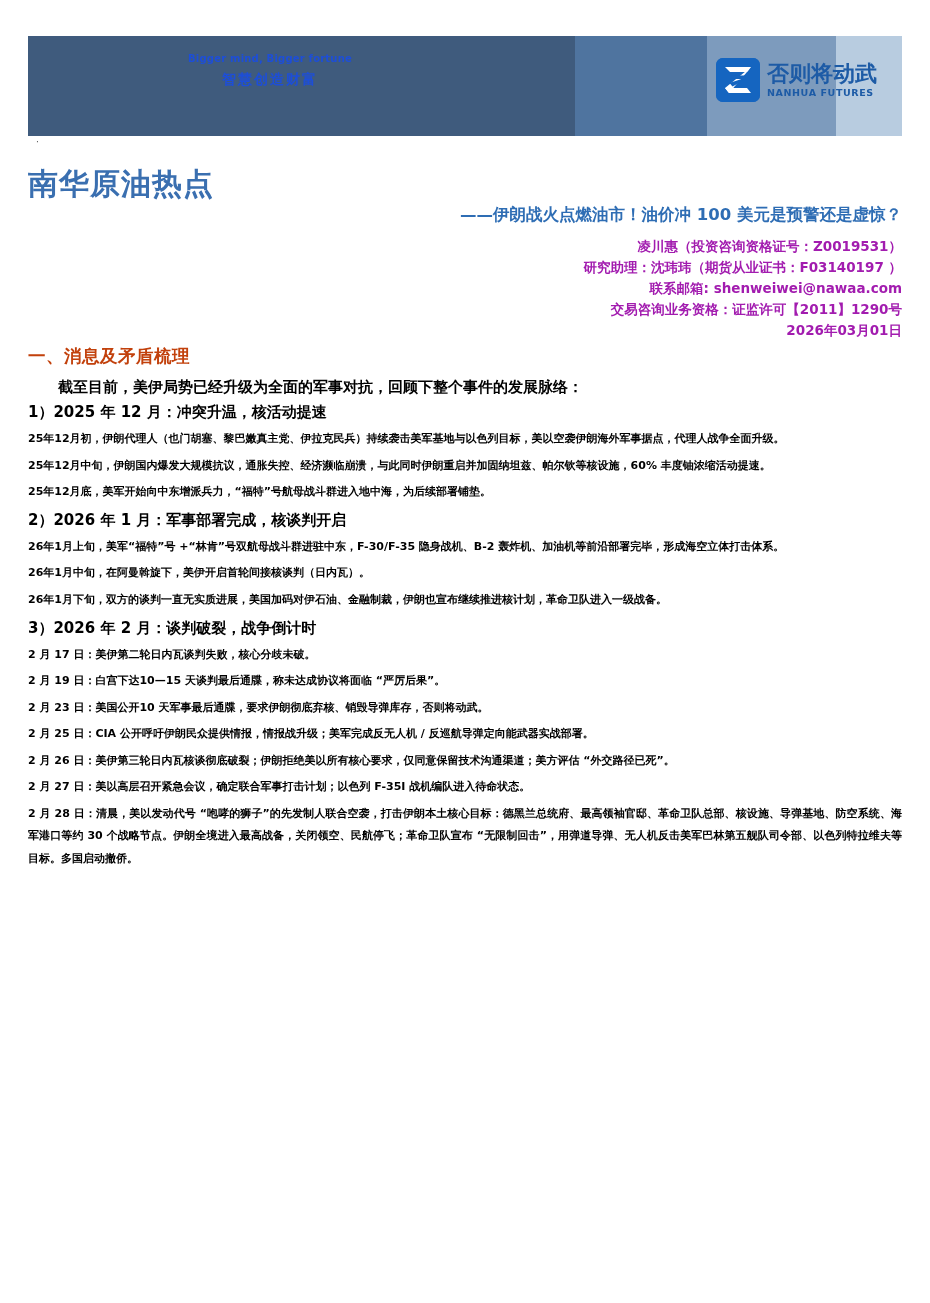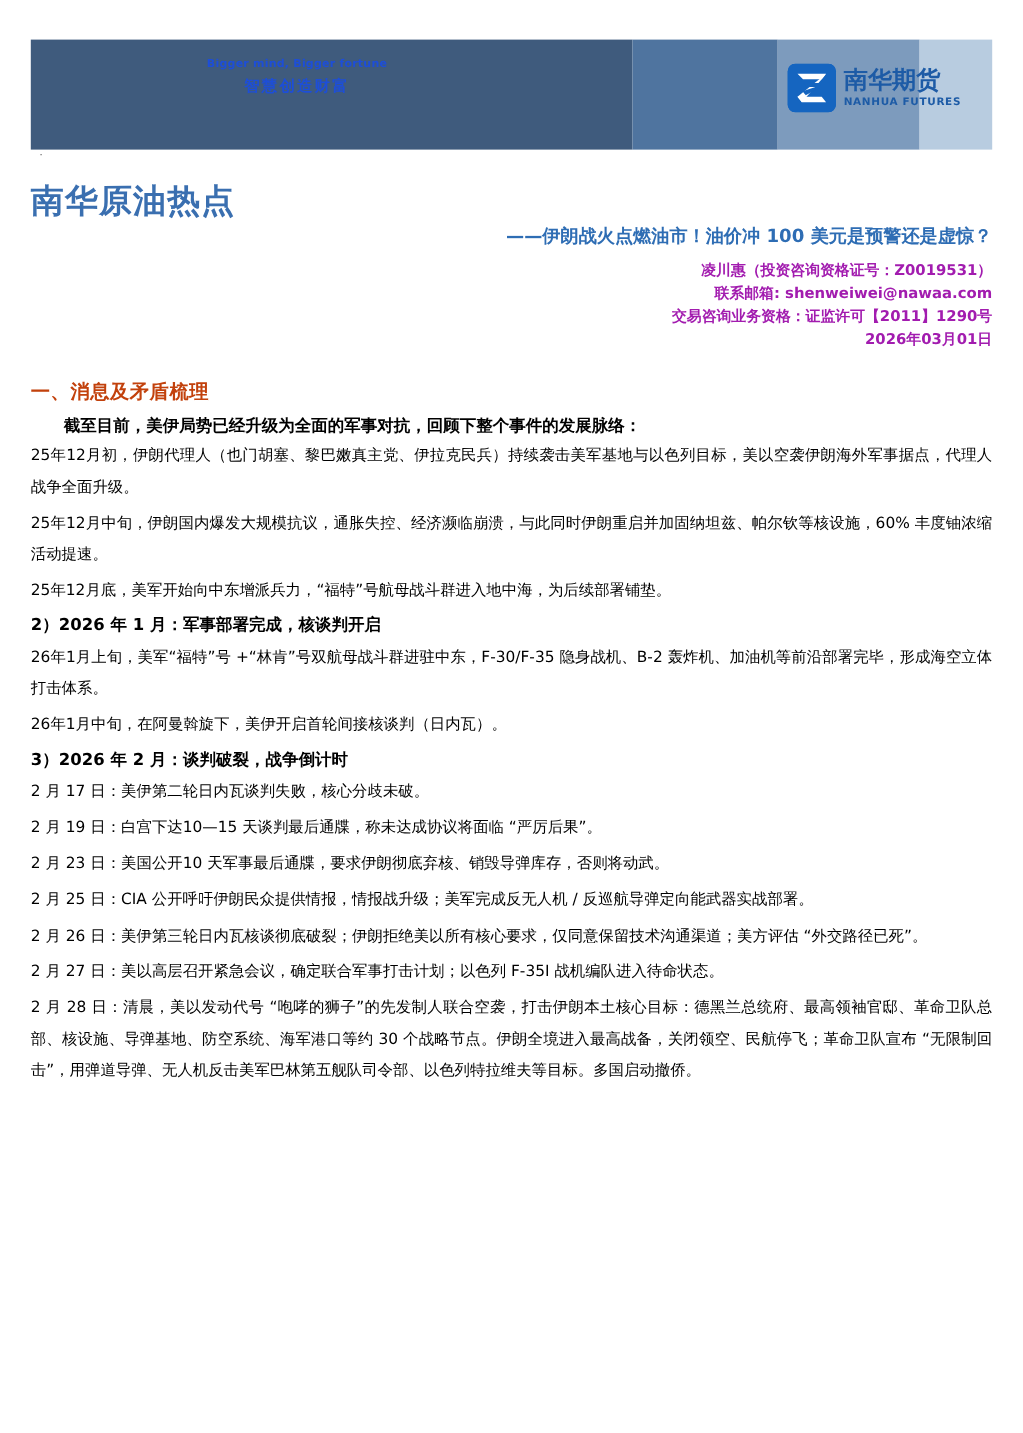--- a/index.html
+++ b/index.html
@@ -158,22 +158,22 @@
     text-indent: 30px;
     margin: 0 0 1px 0;
   }
   .p-sub {
     font-size: 15px;
     font-weight: bold;
     line-height: 1.6;
     margin: 0 0 4px 0;
   }
   .p-body {
-    font-size: 14px;
-    font-weight: normal;
+    font-size: 11px;
+    font-weight: bold;
     line-height: 2.05;
     margin: 0 0 4px 0;
     text-align: justify;
   }
 </style>
 </head>
 <body>
 
 <div class="banner">
   <div class="band-dark"></div>
@@ -192,49 +192,52 @@
     <svg width="44" height="44" viewBox="0 0 44 44" aria-hidden="true">
       <rect x="0" y="0" width="44" height="44" rx="7" fill="#1565c0"></rect>
       <path d="M9 9 L35 9 L31 14 L14 14 Z" fill="#ffffff"></path>
       <path d="M35 9 L31 14 L13 35 L9 30 Z" fill="#ffffff"></path>
       <path d="M9 30 L13 35 L35 35 L31 30 Z" fill="#ffffff"></path>
       <path d="M14.5 17.5 L30 17.5 L29.5 21 L17.5 21 Z" fill="#1565c0"></path>
       <path d="M24 21.5 L29.5 21.5 L16.5 28.5 L13.5 25 Z" fill="#1565c0"></path>
     </svg>
   </div>
   <div class="logo-text">
-    <div class="logo-cn">南华期货</div>
+    <div class="logo-cn">否则将动武</div>
     <div class="logo-en">NANHUA FUTURES</div>
   </div>
 </div>
 
 <div class="dot-mark">·</div>
 
 <div class="doc-title">南华原油热点</div>
 <div class="doc-subtitle">——伊朗战火点燃油市！油价冲 100 美元是预警还是虚惊？</div>
 
 <div class="meta">
   <div>凌川惠（投资咨询资格证号：Z0019531）</div>
+  <div>研究助理：沈玮玮（期货从业证书：F03140197 ）</div>
   <div>联系邮箱: shenweiwei@nawaa.com</div>
   <div>交易咨询业务资格：证监许可【2011】1290号</div>
   <div>2026年03月01日</div>
 </div>
 
 <div class="section-heading">一、消息及矛盾梳理</div>
 
 <div class="content">
   <p class="p-lead">截至目前，美伊局势已经升级为全面的军事对抗，回顾下整个事件的发展脉络：</p>
 
+  <p class="p-sub">1）2025 年 12 月：冲突升温，核活动提速</p>
   <p class="p-body">25年12月初，伊朗代理人（也门胡塞、黎巴嫩真主党、伊拉克民兵）持续袭击美军基地与以色列目标，美以空袭伊朗海外军事据点，代理人战争全面升级。</p>
   <p class="p-body">25年12月中旬，伊朗国内爆发大规模抗议，通胀失控、经济濒临崩溃，与此同时伊朗重启并加固纳坦兹、帕尔钦等核设施，60% 丰度铀浓缩活动提速。</p>
   <p class="p-body">25年12月底，美军开始向中东增派兵力，“福特”号航母战斗群进入地中海，为后续部署铺垫。</p>
 
   <p class="p-sub">2）2026 年 1 月：军事部署完成，核谈判开启</p>
   <p class="p-body">26年1月上旬，美军“福特”号 +“林肯”号双航母战斗群进驻中东，F-30/F-35 隐身战机、B-2 轰炸机、加油机等前沿部署完毕，形成海空立体打击体系。</p>
   <p class="p-body">26年1月中旬，在阿曼斡旋下，美伊开启首轮间接核谈判（日内瓦）。</p>
+  <p class="p-body">26年1月下旬，双方的谈判一直无实质进展，美国加码对伊石油、金融制裁，伊朗也宣布继续推进核计划，革命卫队进入一级战备。</p>
 
   <p class="p-sub">3）2026 年 2 月：谈判破裂，战争倒计时</p>
   <p class="p-body">2 月 17 日：美伊第二轮日内瓦谈判失败，核心分歧未破。</p>
   <p class="p-body">2 月 19 日：白宫下达10—15 天谈判最后通牒，称未达成协议将面临 “严厉后果”。</p>
   <p class="p-body">2 月 23 日：美国公开10 天军事最后通牒，要求伊朗彻底弃核、销毁导弹库存，否则将动武。</p>
   <p class="p-body">2 月 25 日：CIA 公开呼吁伊朗民众提供情报，情报战升级；美军完成反无人机 / 反巡航导弹定向能武器实战部署。</p>
   <p class="p-body">2 月 26 日：美伊第三轮日内瓦核谈彻底破裂；伊朗拒绝美以所有核心要求，仅同意保留技术沟通渠道；美方评估 “外交路径已死”。</p>
   <p class="p-body">2 月 27 日：美以高层召开紧急会议，确定联合军事打击计划；以色列 F-35I 战机编队进入待命状态。</p>
   <p class="p-body">2 月 28 日：清晨，美以发动代号 “咆哮的狮子”的先发制人联合空袭，打击伊朗本土核心目标：德黑兰总统府、最高领袖官邸、革命卫队总部、核设施、导弹基地、防空系统、海军港口等约 30 个战略节点。伊朗全境进入最高战备，关闭领空、民航停飞；革命卫队宣布 “无限制回击”，用弹道导弹、无人机反击美军巴林第五舰队司令部、以色列特拉维夫等目标。多国启动撤侨。</p>
 </div>

